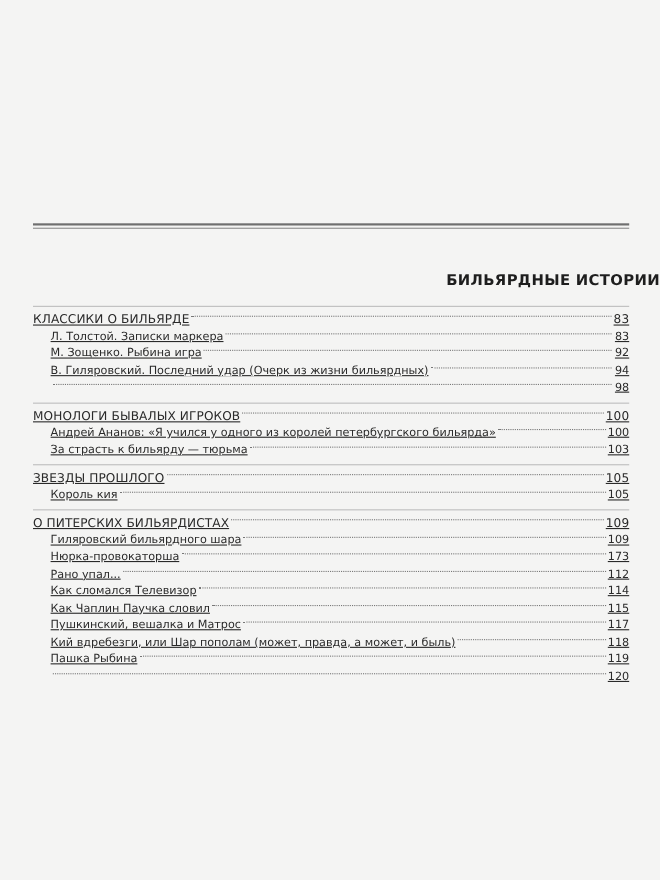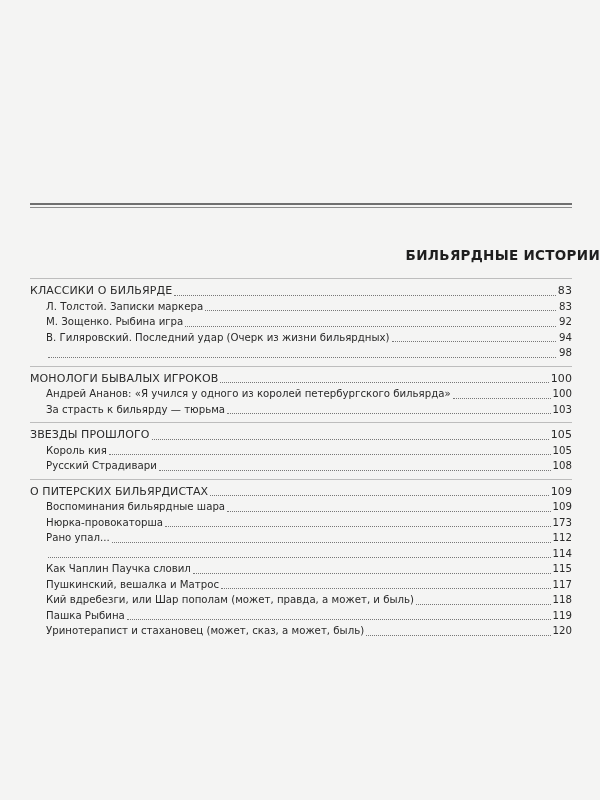--- a/index.html
+++ b/index.html
@@ -25,23 +25,24 @@
     font-size: 13.5px;
     letter-spacing: 0.3px;
     color: #1e1e1e;
   }
   .toc {
     position: absolute; left: 30px; top: 278px; width: 542px;
     font-size: 10.2px;
   }
   .section { border-top: 1px solid #bdbdbd; padding-top: 4px; margin-bottom: 5px; }
   .row {
-    display: flex; align-items: flex-end;
+    display: flex; align-items: center;
     height: 15.5px; line-height: 15.5px;
     white-space: nowrap;
+    text-decoration: underline;
   }
   .row.head { font-size: 11px; letter-spacing: 0.1px; }
   .row.sub { padding-left: 16px; }
   .row .label { flex: 0 0 auto; }
   .row .dots {
     flex: 1 1 auto; margin: 0 2px;
     border-bottom: 1px dotted #777;
     transform: translateY(-3px);
     min-width: 8px;
   }
@@ -109,49 +110,45 @@
     <div class="row head">
       <span class="label">ЗВЕЗДЫ ПРОШЛОГО</span>
       <span class="dots"></span>
       <span class="page">105</span>
     </div>
     <div class="row sub">
       <span class="label">Король кия</span>
       <span class="dots"></span>
       <span class="page">105</span>
     </div>
-    <div class="row sub">
-      <span class="label">Русский Страдивари</span>
-      <span class="dots"></span>
-      <span class="page">108</span>
-    </div>
   </div>
 
   <div class="section">
     <div class="row head">
       <span class="label">О ПИТЕРСКИХ БИЛЬЯРДИСТАХ</span>
       <span class="dots"></span>
       <span class="page">109</span>
     </div>
     <div class="row sub">
-      <span class="label">Воспоминания бильярдные шара</span>
+      <span class="label">Гиляровский бильярдного шара</span>
       <span class="dots"></span>
       <span class="page">109</span>
     </div>
     <div class="row sub">
       <span class="label">Нюрка-провокаторша</span>
       <span class="dots"></span>
       <span class="page">173</span>
     </div>
     <div class="row sub">
       <span class="label">Рано упал...</span>
       <span class="dots"></span>
       <span class="page">112</span>
     </div>
     <div class="row sub">
+      <span class="label">Как сломался Телевизор</span>
       <span class="dots"></span>
       <span class="page">114</span>
     </div>
     <div class="row sub">
       <span class="label">Как Чаплин Паучка словил</span>
       <span class="dots"></span>
       <span class="page">115</span>
     </div>
     <div class="row sub">
       <span class="label">Пушкинский, вешалка и Матрос</span>
@@ -162,19 +159,18 @@
       <span class="label">Кий вдребезги, или Шар пополам (может, правда, а может, и быль)</span>
       <span class="dots"></span>
       <span class="page">118</span>
     </div>
     <div class="row sub">
       <span class="label">Пашка Рыбина</span>
       <span class="dots"></span>
       <span class="page">119</span>
     </div>
     <div class="row sub">
-      <span class="label">Уринотерапист и стахановец (может, сказ, а может, быль)</span>
       <span class="dots"></span>
       <span class="page">120</span>
     </div>
   </div>
 
 </div>
 
 </body></html>

